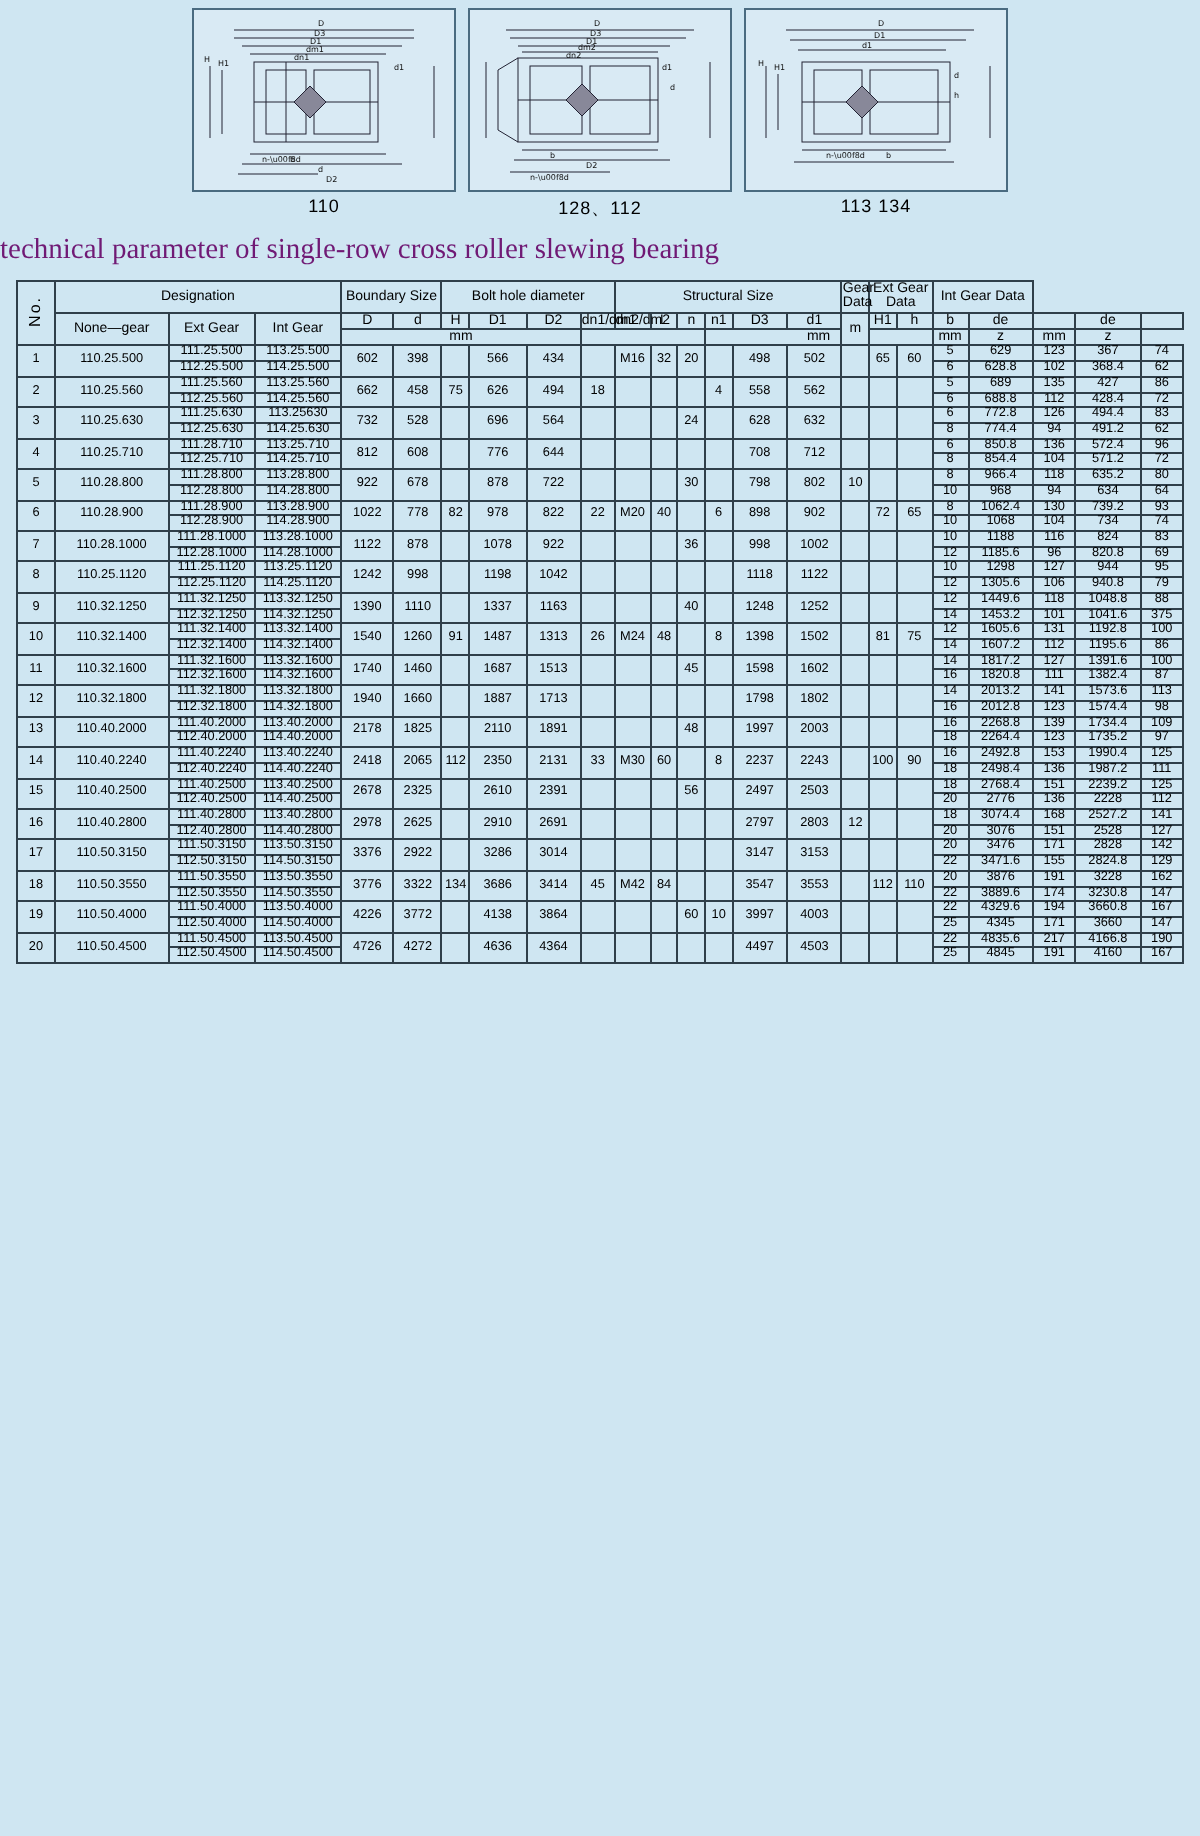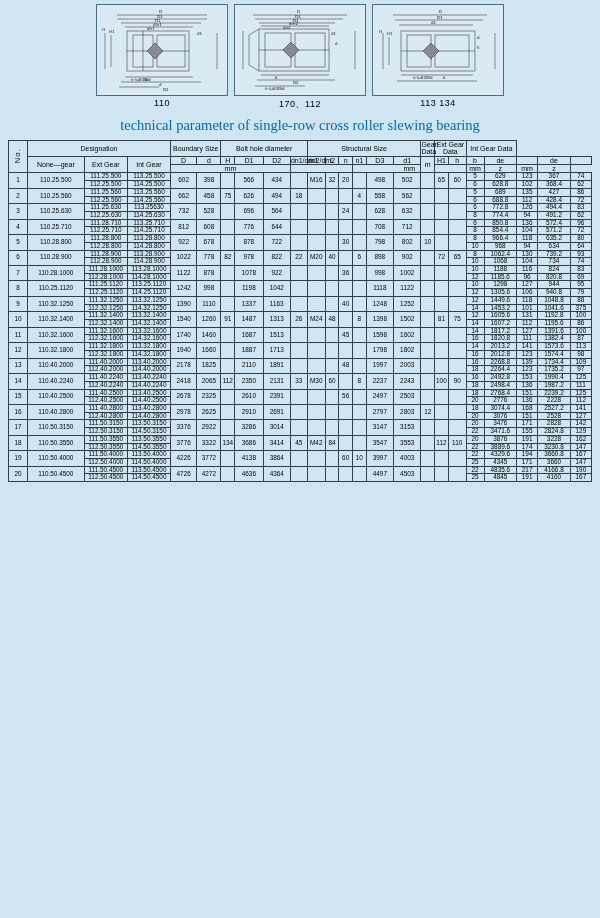--- a/index.html
+++ b/index.html
@@ -22,25 +22,25 @@
     background:#d7eaf5;
     border:1px solid #4a6b80;
   }
   .dia svg{display:block;}
   .dia-caption{
     text-align:center;font-size:9px;margin-top:2px;letter-spacing:.5px;
   }
   .dia-wrap{display:flex;flex-direction:column;align-items:center;}
 
   .title{
-    text-align:center;
+    text-align:left;
     font-size:14.5px;
     font-family:"Liberation Serif", serif;
     margin:6px 0 6px 0;
-    color:#0369a1;
+    color:#701a75;
   }
 
   
   .tbl-wrap{padding:0 8px;}
   table.main{
     border-collapse:collapse;
     width:584px;
     table-layout:fixed;
     background:#cfe6f2;
   }
@@ -143,21 +143,21 @@
               <text x="54" y="20">dm2</text>
             <text x="48" y="24">dn2</text>
             <text x="96" y="30">d1</text>
               <text x="100" y="40">d</text>
             <text x="40" y="74">b</text>
               <text x="58" y="79">D2</text>
             <text x="30" y="85">n-\u00f8d</text>
           </g>
         </svg>
       </div>
-      <div class="dia-caption">170、112</div>
+      <div class="dia-caption">128、112</div>
     </div>
 
     <div class="dia-wrap">
       <div class="dia">
         <svg width="130" height="90" viewBox="0 0 130 90">
           <rect x="0" y="0" width="130" height="90" fill="#d9eaf4"></rect>
           <g stroke="#223" stroke-width="0.5" fill="none">
             <rect x="28" y="26" width="74" height="40"></rect>
             <rect x="34" y="30" width="24" height="32"></rect>
             <rect x="62" y="30" width="34" height="32"></rect>

